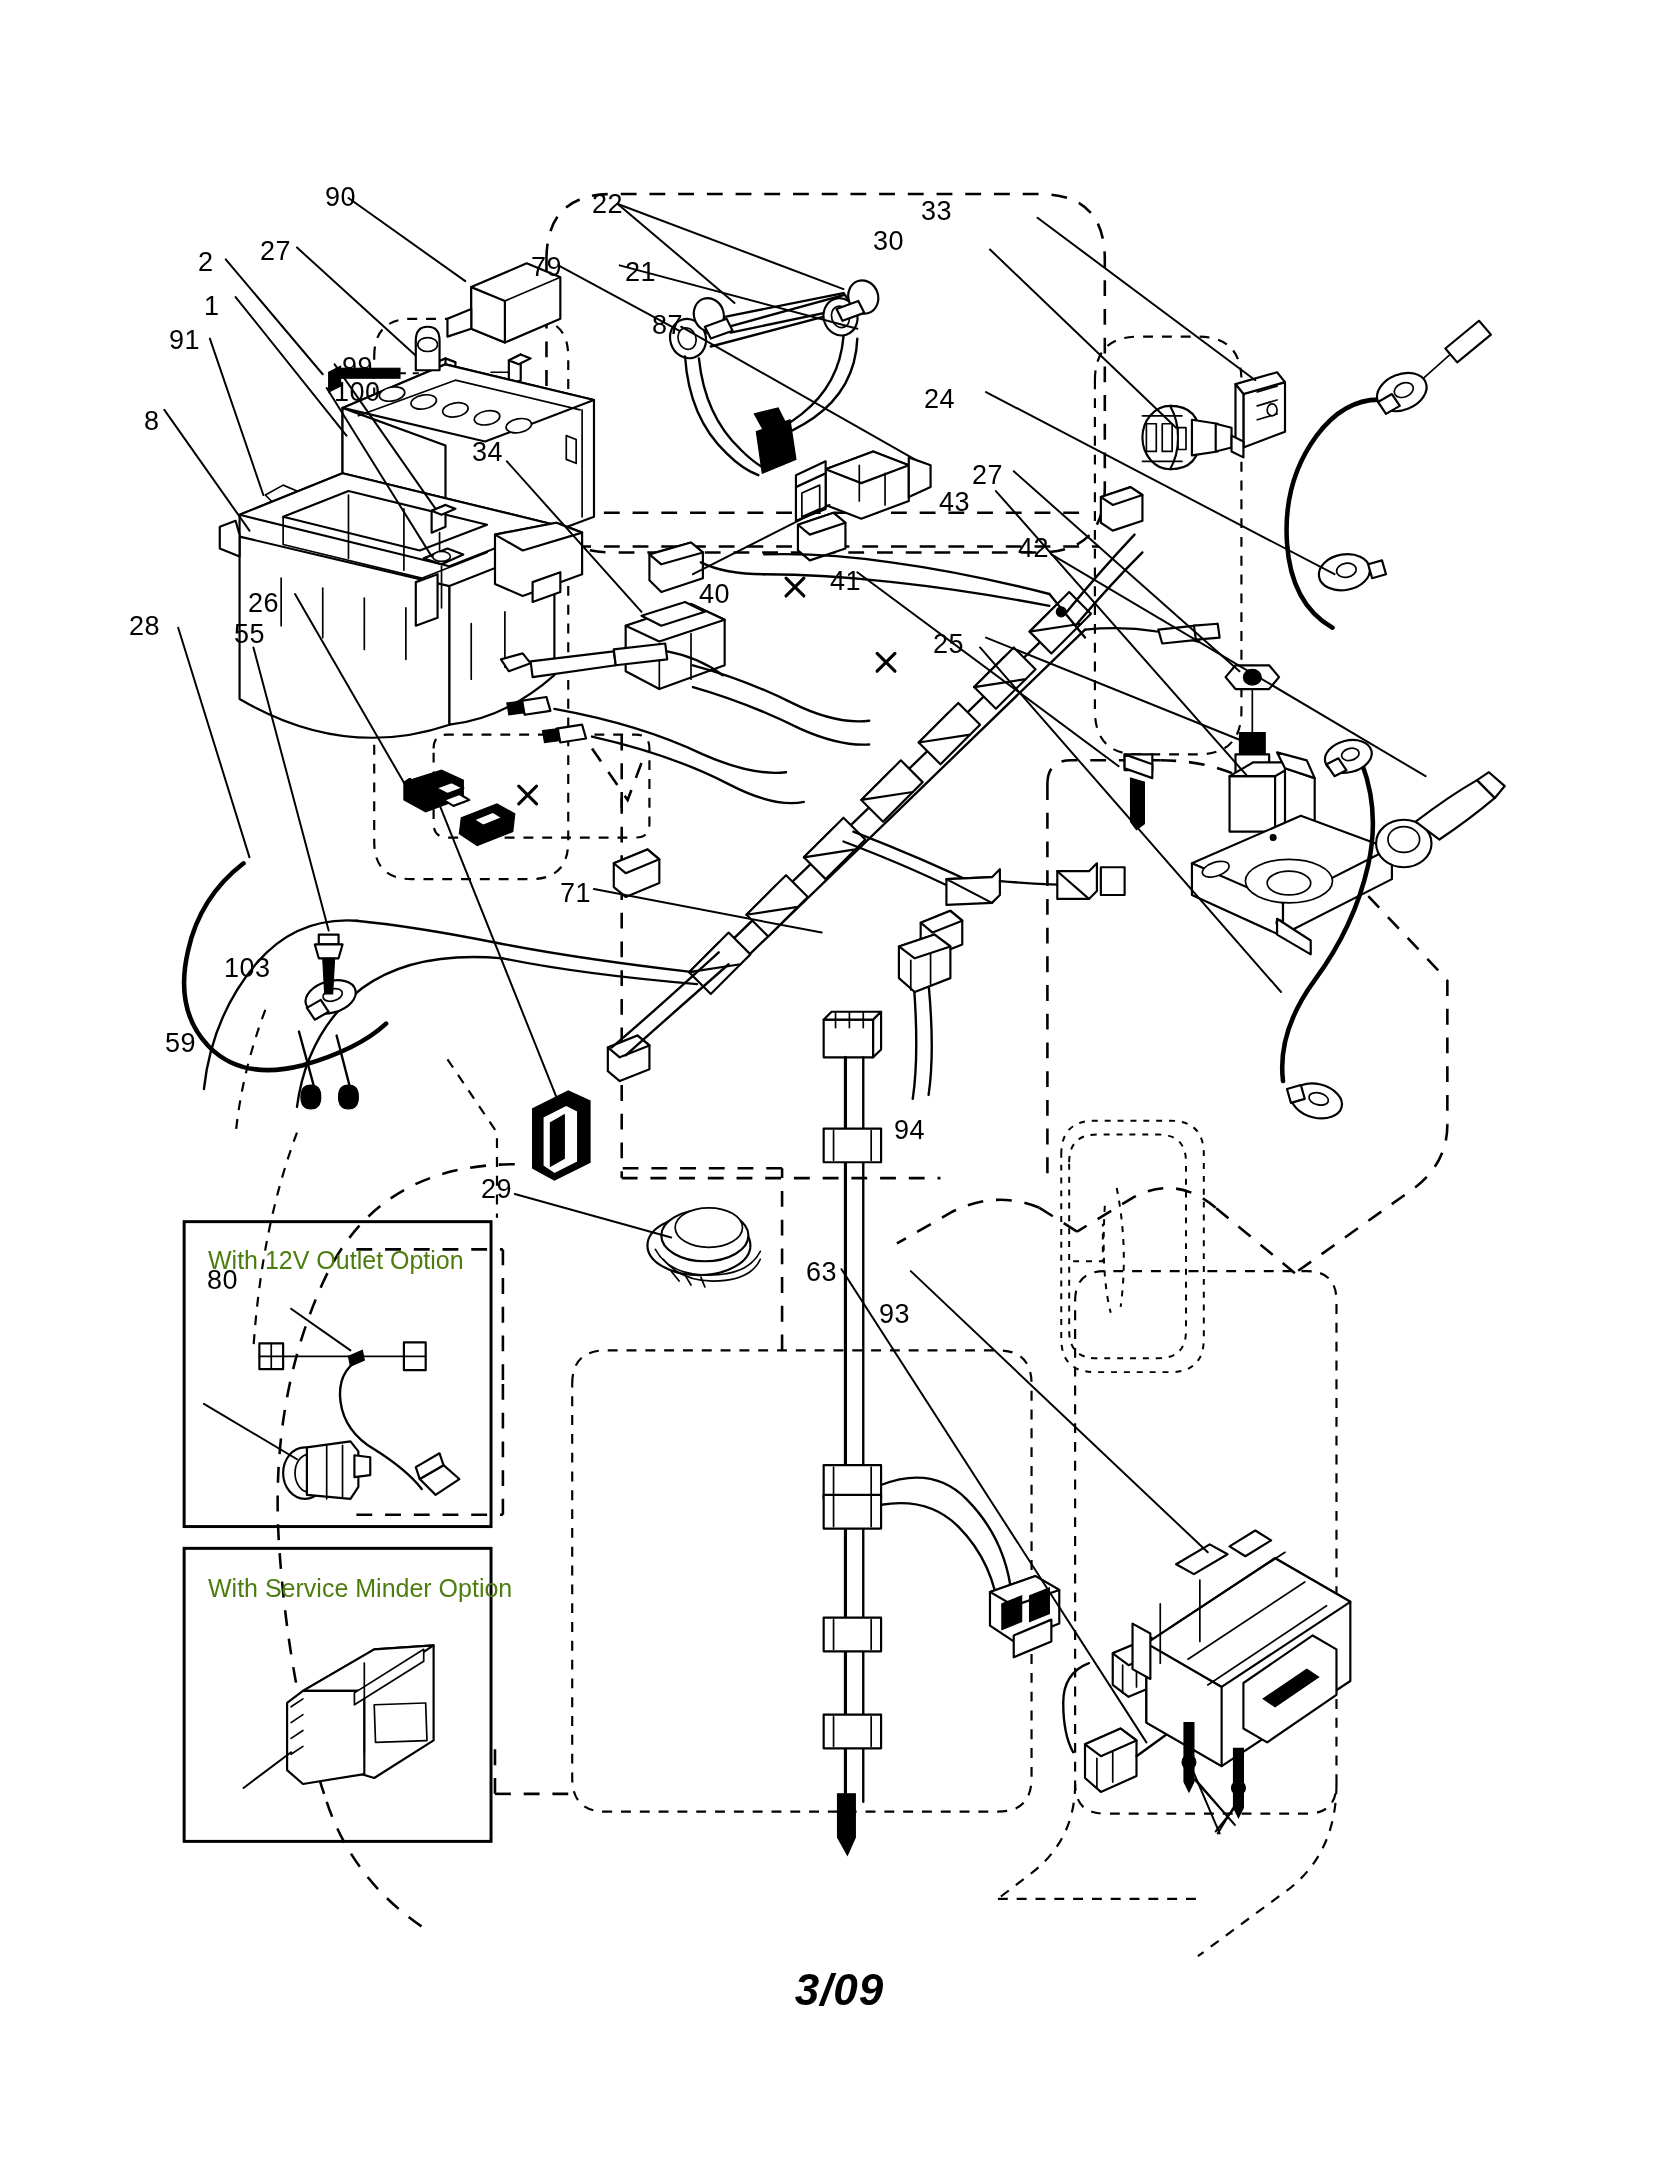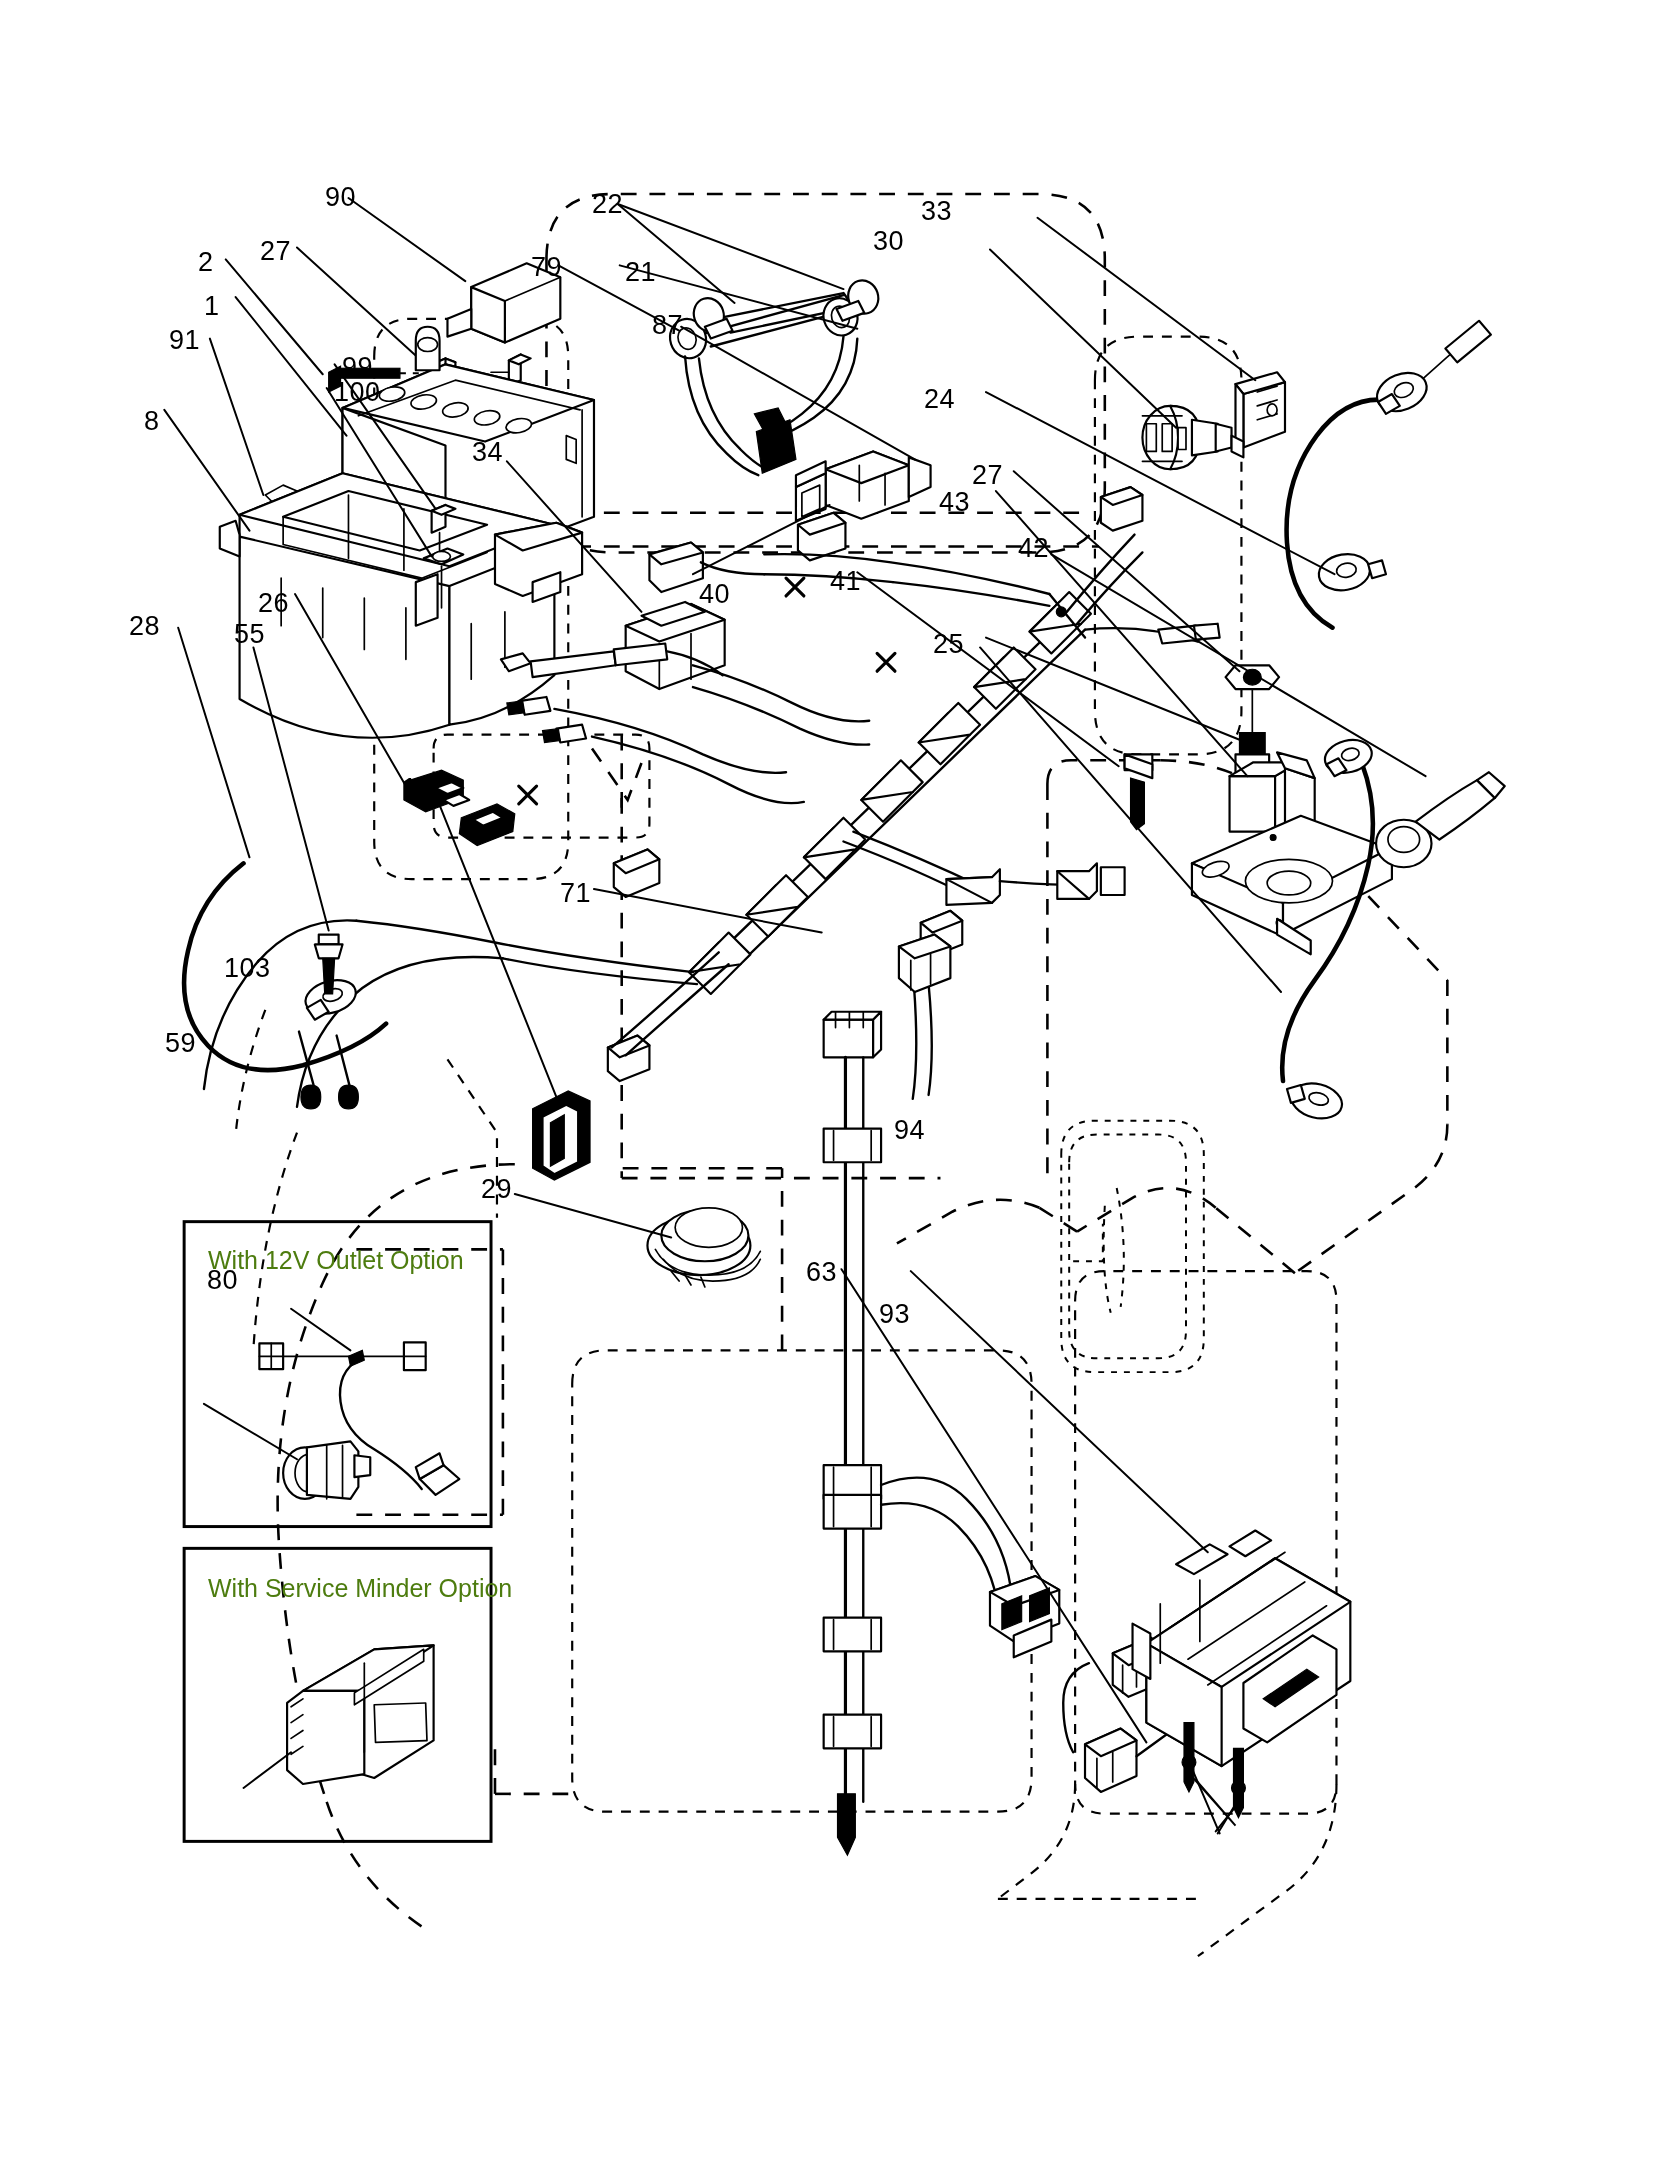--- a/index.html
+++ b/index.html
@@ -641,33 +641,34 @@
   <div class="callout" style="left:342px;top:354px;">99</div>
   <div class="callout" style="left:334px;top:379px;">100</div>
   <div class="callout" style="left:924px;top:386px;">24</div>
   <div class="callout" style="left:144px;top:408px;">8</div>
   <div class="callout" style="left:472px;top:439px;">34</div>
   <div class="callout" style="left:972px;top:462px;">27</div>
   <div class="callout" style="left:939px;top:489px;">43</div>
   <div class="callout" style="left:1018px;top:535px;">42</div>
   <div class="callout" style="left:830px;top:568px;">41</div>
   <div class="callout" style="left:699px;top:581px;">40</div>
-  <div class="callout" style="left:258px;top:590px;">26</div>
+  <div class="callout" style="left:248px;top:590px;">26</div>
   <div class="callout" style="left:933px;top:631px;">25</div>
   <div class="callout" style="left:234px;top:621px;">55</div>
   <div class="callout" style="left:129px;top:613px;">28</div>
   <div class="callout" style="left:402px;top:775px;">16</div>
   <div class="callout" style="left:560px;top:880px;">71</div>
   <div class="callout" style="left:894px;top:1117px;">94</div>
   <div class="callout" style="left:481px;top:1176px;text-align:center;">29</div>
   <div class="callout" style="left:806px;top:1259px;">63</div>
   <div class="callout" style="left:867px;top:1301px;margin-left:12px;">93</div>
 
   <div class="callout" style="left:224px;top:955px;">103</div>
   <div class="callout" style="left:165px;top:1030px;">59</div>
   <div class="callout" style="left:207px;top:1267px;">80</div>
 
   <div class="boxlabel" style="left:208px;top:1248px;">With 12V Outlet Option</div>
   <div class="boxlabel" style="left:208px;top:1576px;">With Service Minder Option</div>
 
+  <div class="datestamp">3/09</div>
 
 </div>
 
 
 </body></html>

